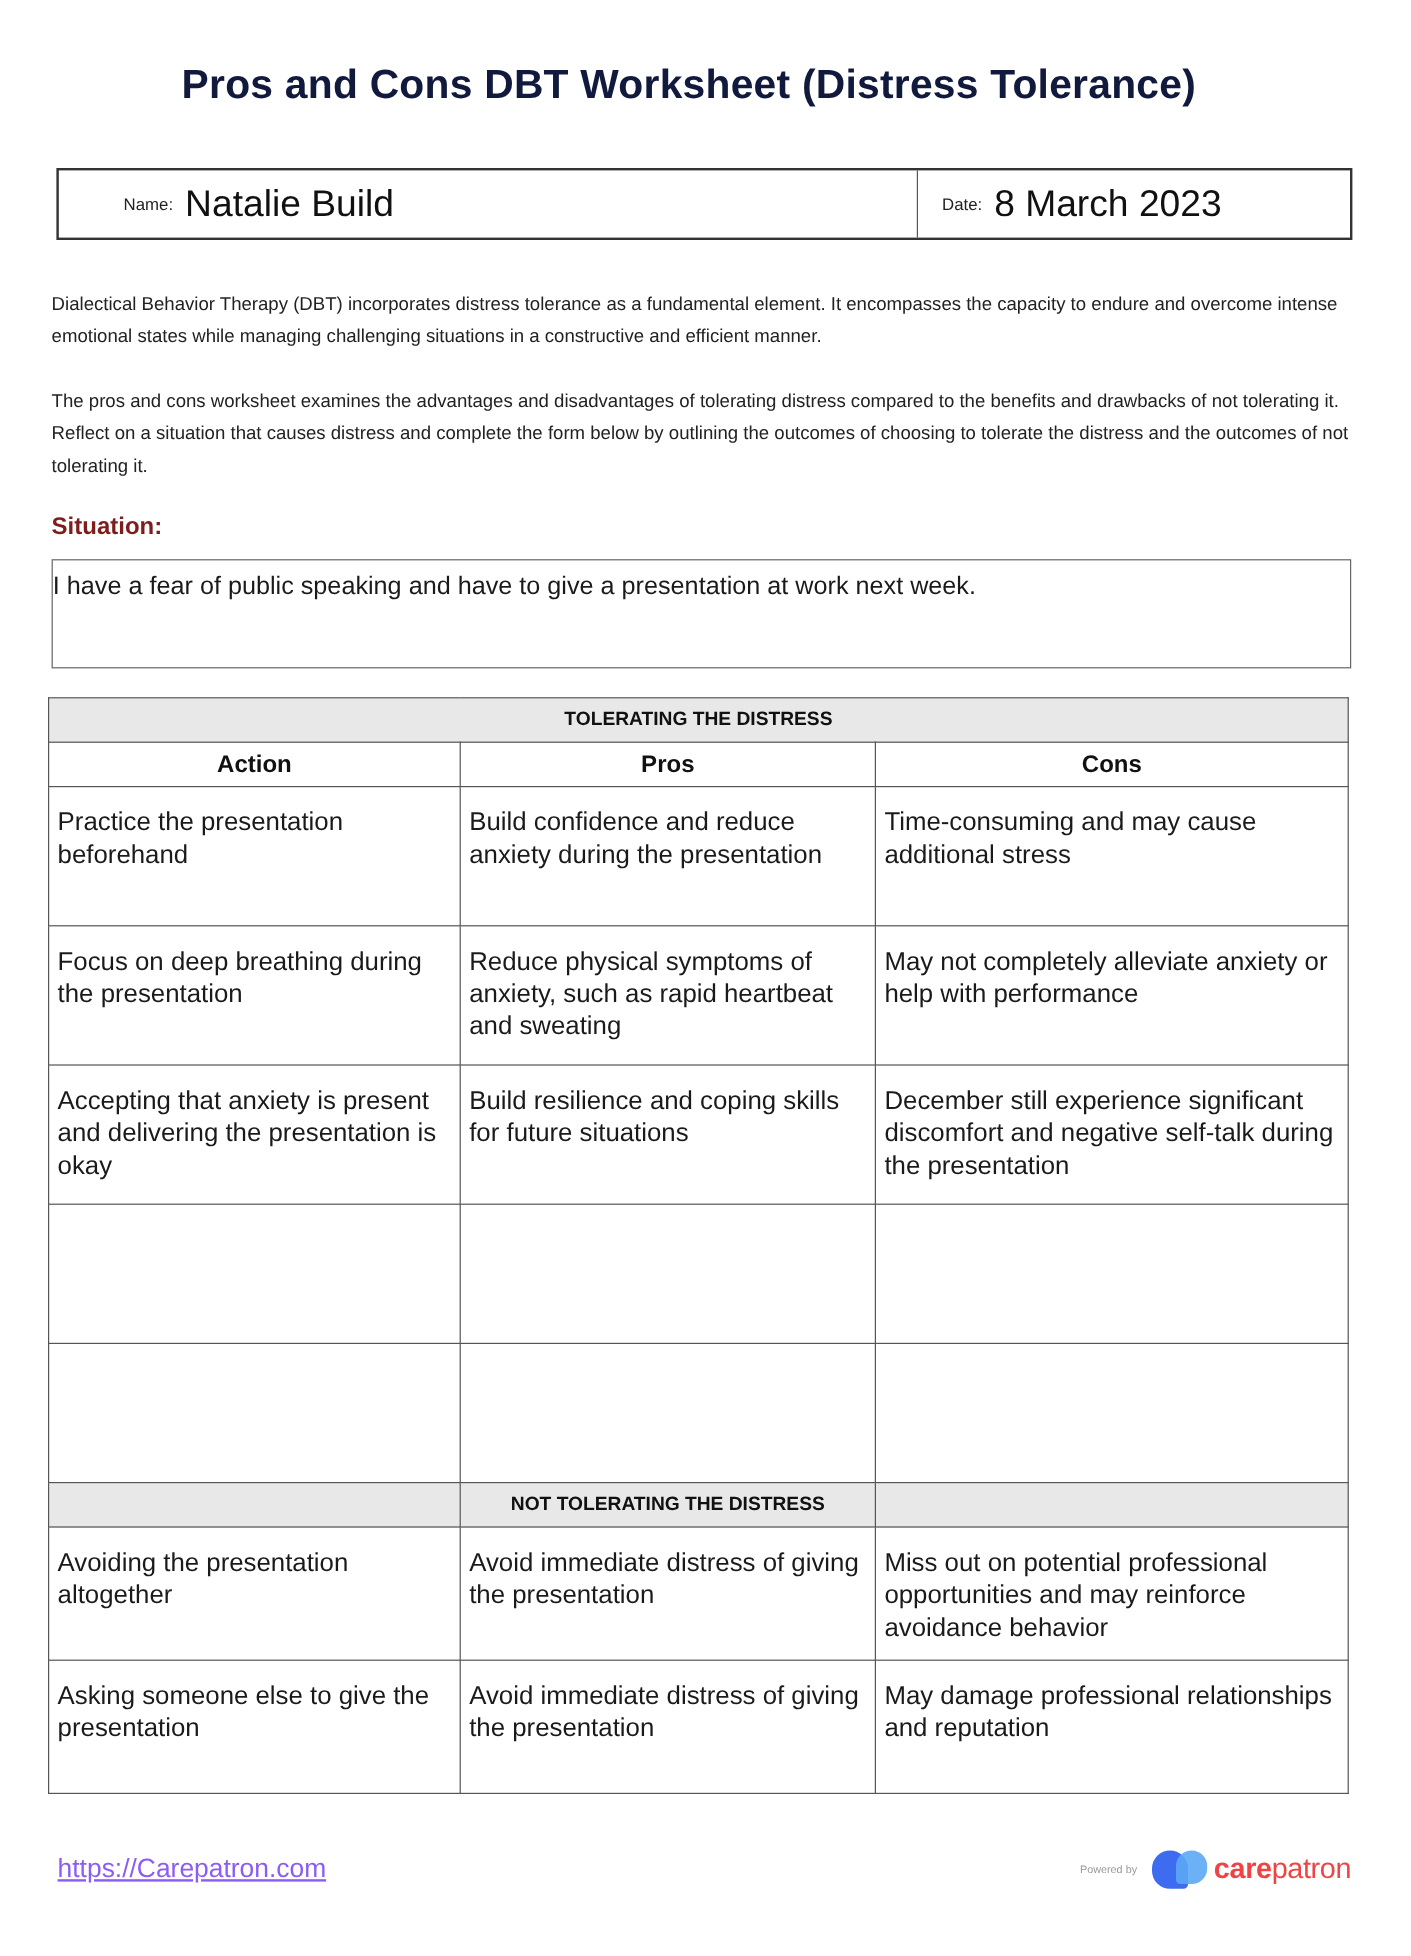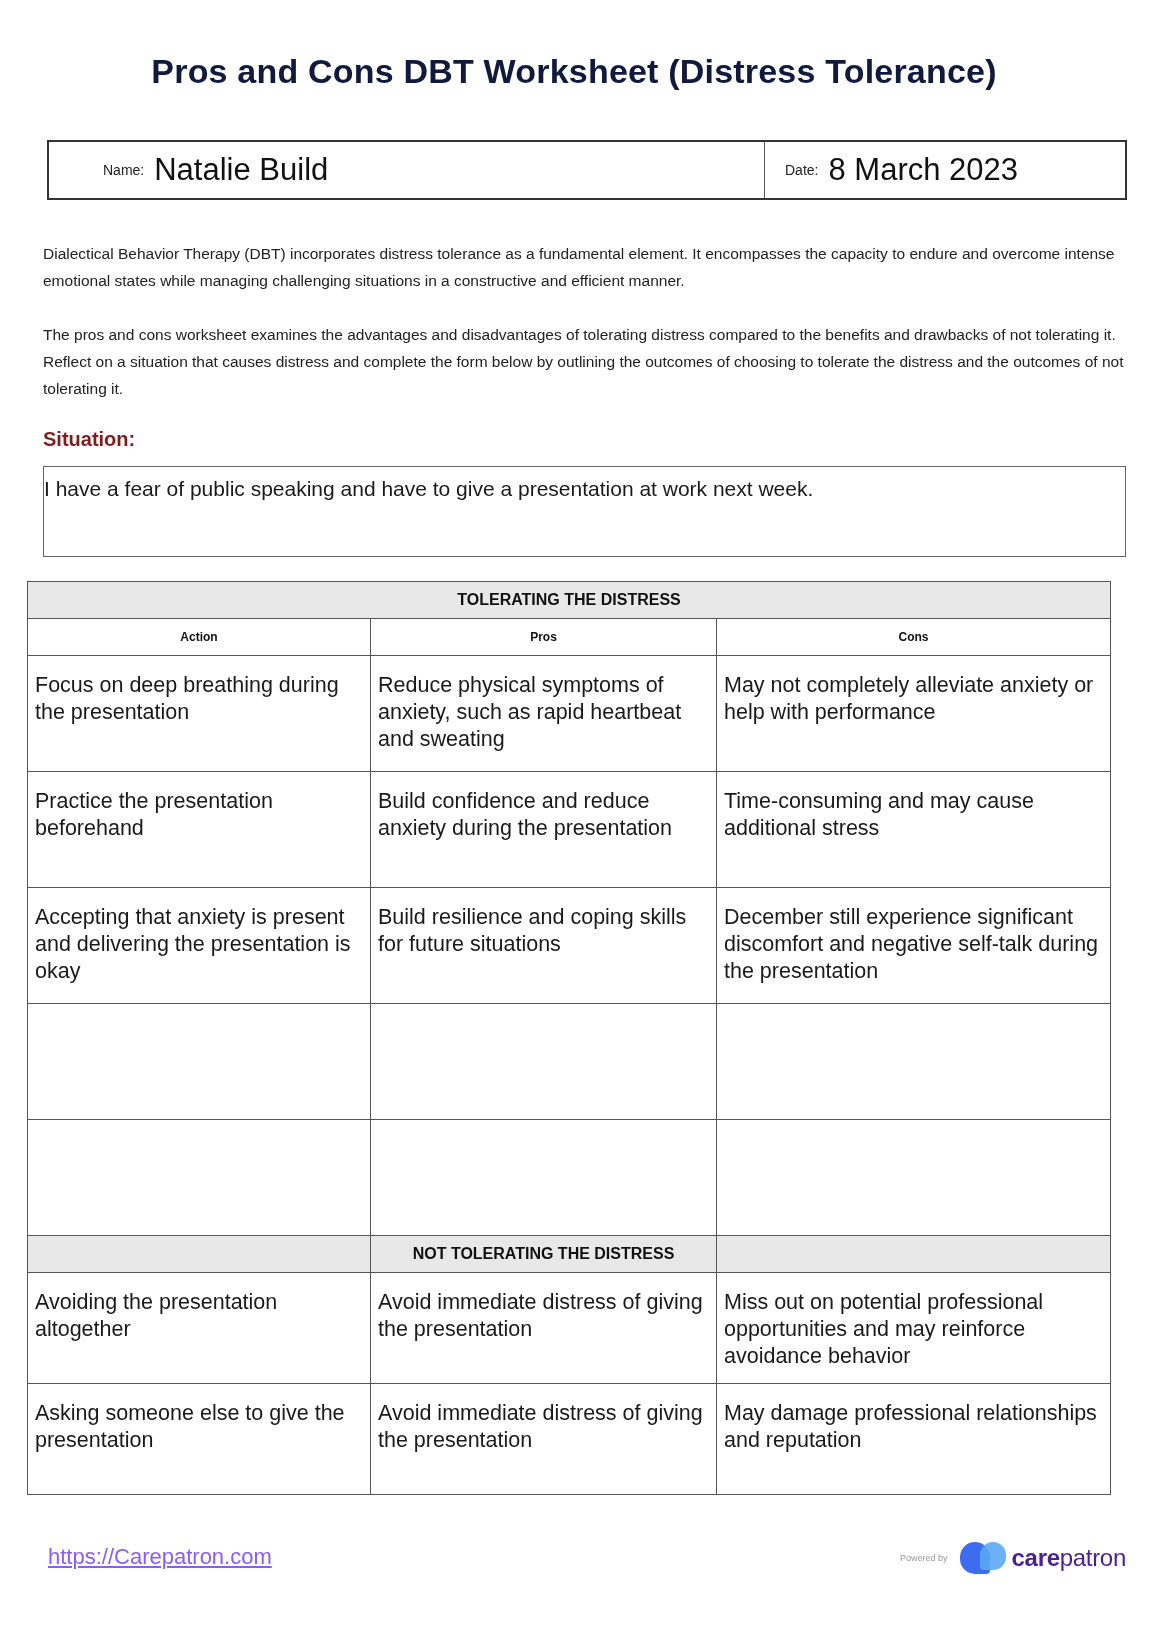--- a/index.html
+++ b/index.html
@@ -9,33 +9,33 @@
   .namebox .cell { display: flex; align-items: center; padding-left: 30px; box-sizing: border-box; }
   .namebox .name-cell { width: 692px; border-right: 1px solid #555; margin-left: 24px; }
   .namebox .date-cell { flex: 1; padding-left: 20px; }
   .namebox .lbl { font-size: 14px; color: #222; margin-right: 10px; }
   .namebox .val { font-size: 31px; color: #111; }
   .para { position: absolute; left: 43px; width: 1090px; font-size: 15.5px; line-height: 27px; color: #222; }
   .p1 { top: 240px; }
   .p2 { top: 321px; }
   .situation-label { position: absolute; top: 428px; left: 43px; font-size: 20px; font-weight: bold; color: #7f1d1d; }
   .situation-box { position: absolute; top: 466px; left: 43px; width: 1083px; height: 91px; border: 1.5px solid #666; box-sizing: border-box; padding: 10px 0; font-size: 21px; color: #1a1a1a; }
-  table.ws { position: absolute; top: 581px; left: 27px; width: 1083px; border-collapse: collapse; table-layout: fixed; }
+  table.ws { position: absolute; top: 581px; left: 40px; width: 1083px; border-collapse: collapse; table-layout: fixed; }
   table.ws td, table.ws th { border: 1.5px solid #555; box-sizing: border-box; }
   .sect { background: #e8e8e8; height: 37px; font-size: 16px; font-weight: bold; text-align: center; vertical-align: middle; color: #111; }
-  .colh { height: 37px; font-size: 12px; font-weight: bold; text-align: center; vertical-align: middle; color: #111; }
+  .colh { height: 37px; font-size: 20px; font-weight: bold; text-align: center; vertical-align: middle; color: #111; }
   .row td { height: 116px; vertical-align: top; padding: 16px 7px 0 7px; font-size: 21.5px; line-height: 27px; color: #1a1a1a; }
   .row.short td { height: 111px; margin-left: 32px; }
   .footer-link { position: absolute; top: 1544px; left: 48px; font-size: 22px; color: #8b5cf6; text-decoration: underline; }
   .brand { position: absolute; top: 1540px; left: 900px; display: flex; align-items: center; }
   .powered { font-size: 9px; color: #999; margin-right: 12px; }
   .logo-icon { position: relative; width: 48px; height: 36px; margin-right: 4px; }
   .logo-icon .b1 { position: absolute; left: 0; top: 2px; width: 30px; height: 32px; background: #3d6cf0; border-radius: 16px 16px 4px 16px; }
   .logo-icon .b2 { position: absolute; left: 20px; top: 2px; width: 26px; height: 28px; background: #5aa8f5; border-radius: 14px 14px 14px 4px; opacity: 0.9; }
-  .brand-name { font-size: 24px; color: #4c1d95; letter-spacing: -0.3px; text-align: center; }
+  .brand-name { font-size: 24px; color: #ef4444; letter-spacing: -0.3px; text-align: center; }
   .brand-name b { font-weight: bold; }
   .brand-name span.light { font-weight: normal; }
 </style>
 </head>
 <body>
 
 <div class="title">Pros and Cons DBT Worksheet (Distress Tolerance)</div>
 
 <div class="namebox">
   <div class="cell name-cell">
@@ -63,28 +63,28 @@
   <tbody>
       <tr>
     <td class="sect" colspan="3">TOLERATING THE DISTRESS</td>
   </tr>
   <tr>
     <td class="colh">Action</td>
     <td class="colh">Pros</td>
     <td class="colh">Cons</td>
   </tr>
   <tr class="row">
+    <td>Practice the presentation beforehand</td>
+    <td>Build confidence and reduce anxiety during the presentation</td>
+    <td>Time-consuming and may cause additional stress</td>
+  </tr>
+  <tr class="row">
     <td>Focus on deep breathing during the presentation</td>
     <td>Reduce physical symptoms of anxiety, such as rapid heartbeat and sweating</td>
     <td>May not completely alleviate anxiety or help with performance</td>
-  </tr>
-  <tr class="row">
-    <td>Practice the presentation beforehand</td>
-    <td>Build confidence and reduce anxiety during the presentation</td>
-    <td>Time-consuming and may cause additional stress</td>
   </tr>
   <tr class="row">
     <td>Accepting that anxiety is present and delivering the presentation is okay</td>
     <td>Build resilience and coping skills for future situations</td>
     <td>December still experience significant discomfort and negative self-talk during the presentation</td>
   </tr>
   <tr class="row">
     <td></td>
     <td></td>
     <td></td>

